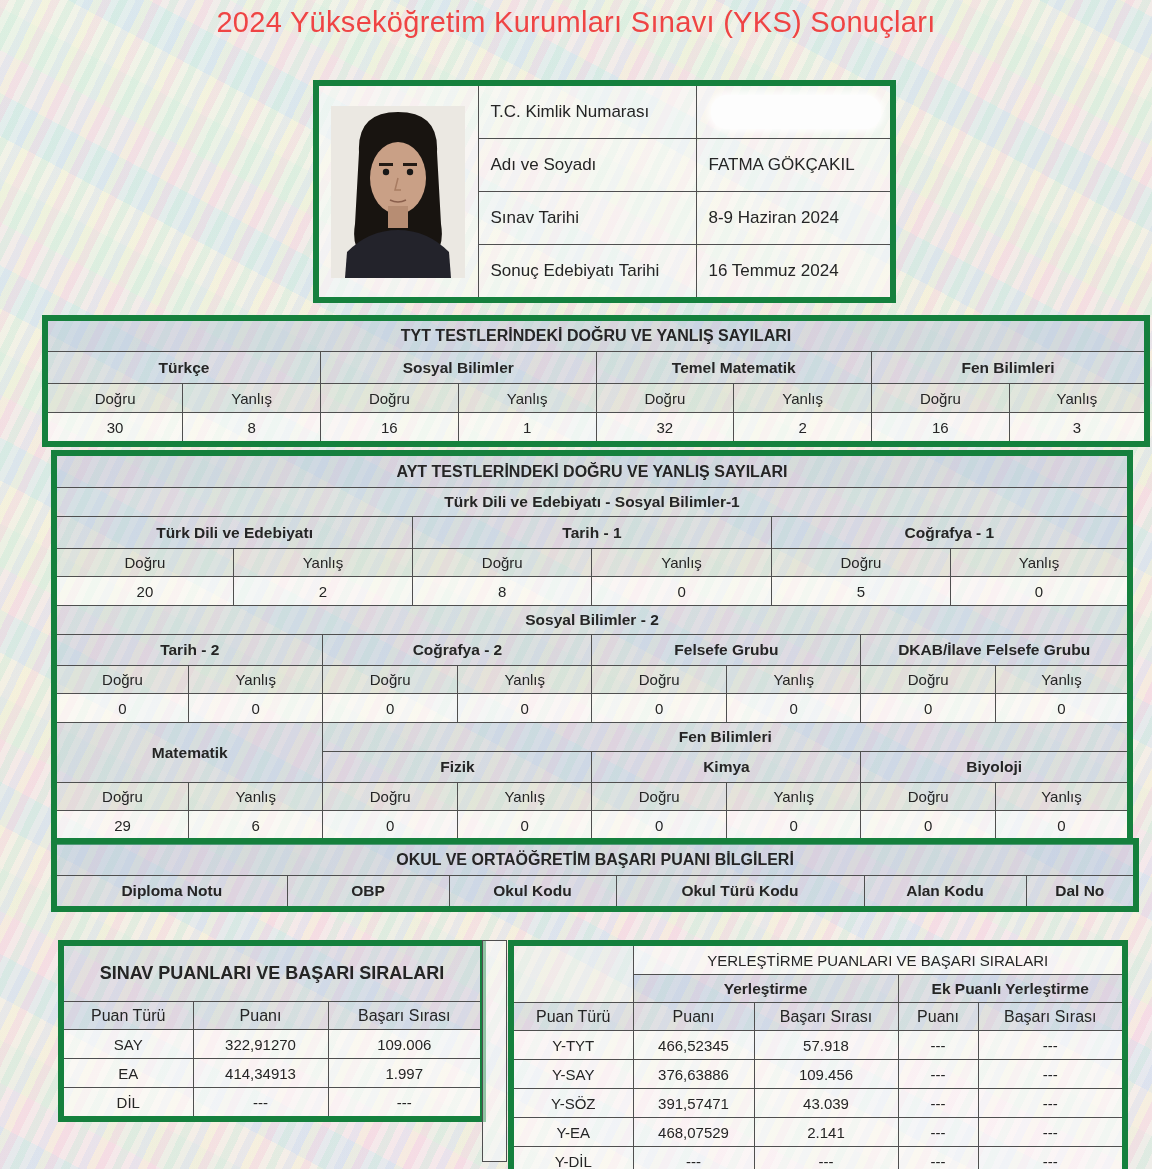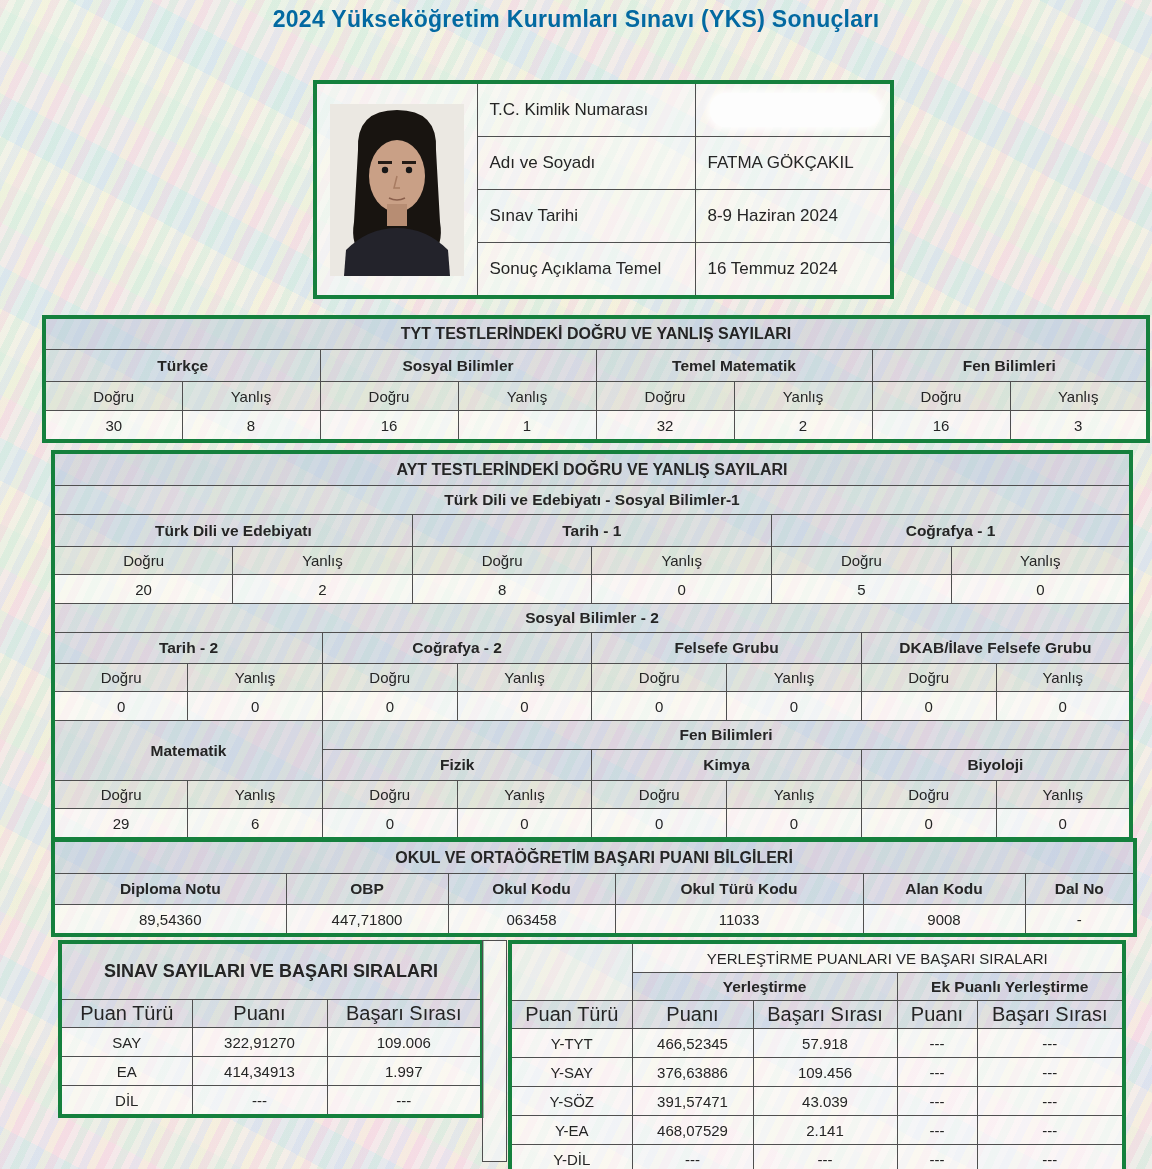--- a/index.html
+++ b/index.html
@@ -12,35 +12,35 @@
         rgba(168,226,202,0.22) 15px 23px, rgba(255,255,255,0) 23px 30px,
         rgba(178,198,240,0.18) 30px 38px, rgba(250,242,184,0.20) 38px 46px),
       repeating-linear-gradient(28deg,
         rgba(150,210,240,0.14) 0 38px, rgba(255,208,224,0.16) 38px 76px,
         rgba(208,244,198,0.15) 76px 114px, rgba(252,246,200,0.13) 114px 152px),
       linear-gradient(160deg,#eff3ed 0%,#f2efe8 45%,#f4ecef 100%);
   }
   .abs{position:absolute;}
   .page-title{
     left:0;right:0;top:6px;text-align:center;
-    font-size:23px;font-weight:bold;color:#0369a1;letter-spacing:0.3px;
-  }
-  table{border-collapse:collapse;table-layout:fixed;border:4px solid #15803d;}
+    font-size:29px;font-weight:normal;color:#ef4444;letter-spacing:0.3px;
+  }
+  table{border-collapse:collapse;table-layout:fixed;border:6px solid #15803d;}
   td{
     border:1px solid #4f4f4f;text-align:center;vertical-align:middle;
     padding:0 3px;overflow:hidden;white-space:nowrap;
     background:rgba(252,253,251,0.60);font-size:15px;color:#252525;
   }
   
   .row-title td{background:rgba(174,191,214,0.40);font-weight:bold;font-size:16px;}
   .row-sub td{background:rgba(186,201,219,0.36);font-weight:bold;font-size:15.5px;}
   .row-group td{background:rgba(178,194,216,0.34);font-weight:bold;font-size:15.5px;}
   .row-dy td{background:rgba(206,214,209,0.40);}
   .row-val td{background:rgba(253,254,252,0.62);}
-  .row-hdr td{background:rgba(188,202,220,0.38);font-size:20px;margin-top:16px;}
+  .row-hdr td{background:rgba(188,202,220,0.38);font-size:16px;margin-top:16px;}
   
   .info-table td{font-size:17px;text-align:left;padding:0 12px;background:rgba(251,252,250,0.58);}
   .info-table td.val{font-size:17px;border-radius:6px;}
   .photo-cell{text-align:center !important;padding:0 !important;}
   .redacted-pill{
     width:170px;height:34px;border-radius:16px;background:#fdfdfd;
     box-shadow:0 0 6px 3px rgba(255,255,255,0.85);margin-left:2px;
   }
   
   .h28 td, tr.h28 > td{height:28px;}
@@ -90,21 +90,21 @@
   </tr>
   <tr class="h52">
     <td>Adı ve Soyadı</td>
     <td class="val">FATMA GÖKÇAKIL</td>
   </tr>
   <tr class="h52">
     <td>Sınav Tarihi</td>
     <td class="val">8-9 Haziran 2024</td>
   </tr>
   <tr class="h52">
-    <td>Sonuç Açıklama Temel</td>
+    <td>Sonuç Edebiyatı Tarihi</td>
     <td class="val">16 Temmuz 2024</td>
   </tr>
 </tbody>
   </table>
 
 <table class="abs" style="left:42px;top:315px;width:1108px;">
   <colgroup>
       <col>
       <col>
       <col>
@@ -277,40 +277,32 @@
         <td colspan="6">OKUL VE ORTAÖĞRETİM BAŞARI PUANI BİLGİLERİ</td>
       </tr>
   <tr class="row-group h30">
     <td>Diploma Notu</td>
     <td>OBP</td>
     <td>Okul Kodu</td>
     <td>Okul Türü Kodu</td>
     <td>Alan Kodu</td>
     <td>Dal No</td>
   </tr>
-  <tr class="row-val h28">
-    <td>89,54360</td>
-    <td>447,71800</td>
-    <td>063458</td>
-    <td>11033</td>
-    <td>9008</td>
-    <td>-</td>
-  </tr>
 </tbody>
   </table>
 
 <table class="abs" style="left:58px;top:940px;width:422px;">
   <colgroup>
       <col style="width:132px">
       <col style="width:135px">
       <col style="width:155px">
     </colgroup>
   <tbody>
       <tr class="exam-title title-tall">
-        <td colspan="3">SINAV SAYILARI VE BAŞARI SIRALARI</td>
+        <td colspan="3">SINAV PUANLARI VE BAŞARI SIRALARI</td>
       </tr>
   <tr class="row-hdr h27">
     <td>Puan Türü</td>
     <td>Puanı</td>
     <td>Başarı Sırası</td>
   </tr>
   <tr class="row-val h28">
     <td>SAY</td>
     <td>322,91270</td>
     <td>109.006</td>

